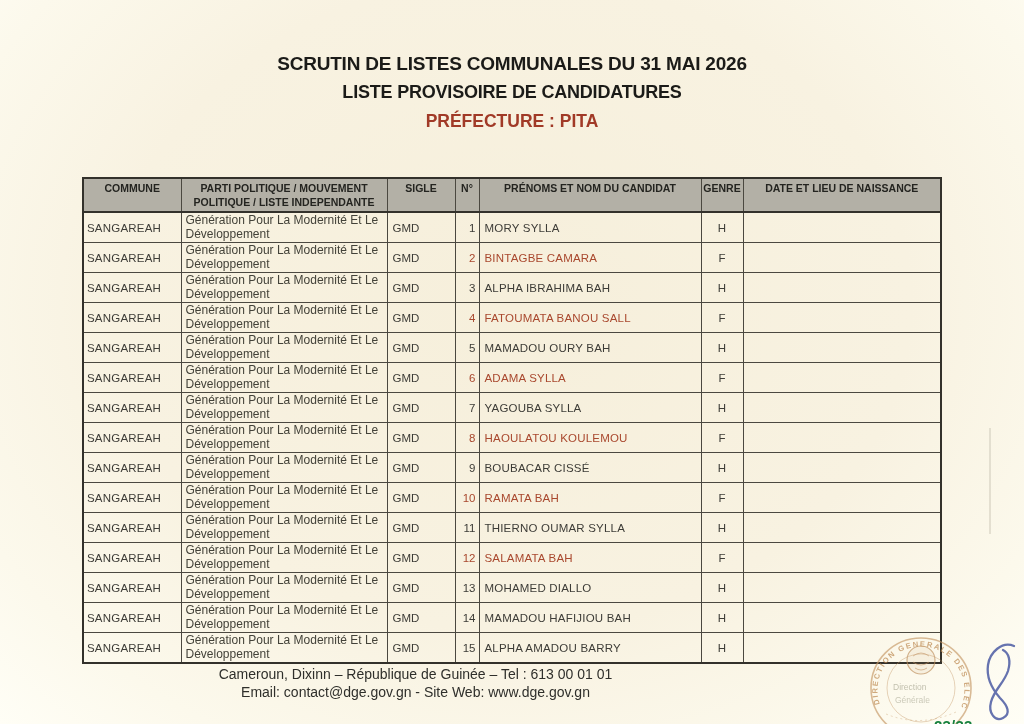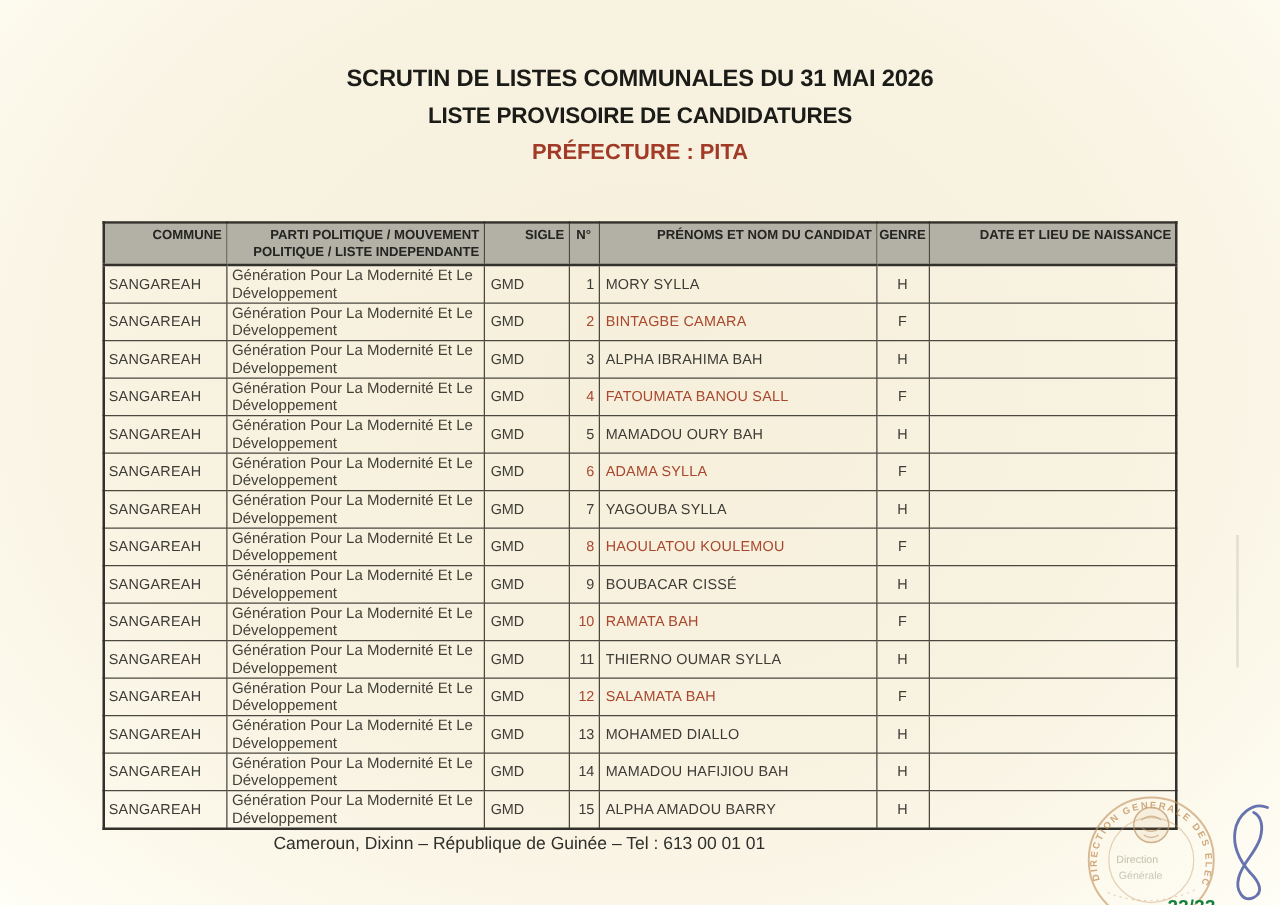--- a/index.html
+++ b/index.html
@@ -20,21 +20,21 @@
 
   table.cand {
     position:absolute; left:82px; top:177px; width:858px;
     border-collapse:collapse; table-layout:fixed;
     border:2px solid #33312b;
   }
   table.cand th, table.cand td { border:1px solid #4b4840; overflow:hidden; }
   table.cand thead th {
     background:var(--header-bg,#b3b0a6);
     font-size:10.5px; font-weight:bold; color:#242420;
-    text-align:right; vertical-align:top;
+    text-align:center; vertical-align:top;
     padding:3px 3px 2px 3px; line-height:1.3; height:34px;
     border-bottom:2px solid #33312b;
   }
   table.cand thead th.center { text-align:center; padding-left:1px; padding-right:1px; }
   table.cand tbody tr { height:28px; }
   td.commune   { font-size:11.5px; padding-left:3px; letter-spacing:0.2px; }
   td.parti     { font-size:12px; line-height:13.5px; padding:1px 2px 1px 4px; color:#434239; }
   td.sigle     { font-size:11.5px; padding-left:5px; }
   td.num       { font-size:11.5px; text-align:right; padding-right:3px; }
   td.nom       { font-size:11.5px; padding-left:5px; letter-spacing:0.2px;margin-top:12px; }
@@ -220,20 +220,21 @@
     <td class="num">15</td>
     <td class="nom">ALPHA AMADOU BARRY</td>
     <td class="genre">H</td>
     <td class="naissance"></td>
   </tr>
     </tbody>
 </table>
 
 <div class="footer">
   <div>Cameroun, Dixinn – République de Guinée – Tel : 613 00 01 01</div>
+  <div>Email: contact@dge.gov.gn  - Site Web: www.dge.gov.gn</div>
 </div>
 
 <div class="scanline"></div>
 
 <svg class="overlay" viewBox="0 0 1024 724">
 
   <g opacity="0.8">
     <circle cx="921" cy="688" r="50" fill="none" stroke="#c49663" stroke-width="1.6" opacity="0.8"></circle>
     <circle cx="921" cy="688" r="34" fill="none" stroke="#c49663" stroke-width="1" opacity="0.5"></circle>
     <circle cx="921" cy="660" r="14" fill="rgba(196,150,99,0.14)" stroke="#bd8f5c" stroke-width="1.2" opacity="0.85"></circle>

